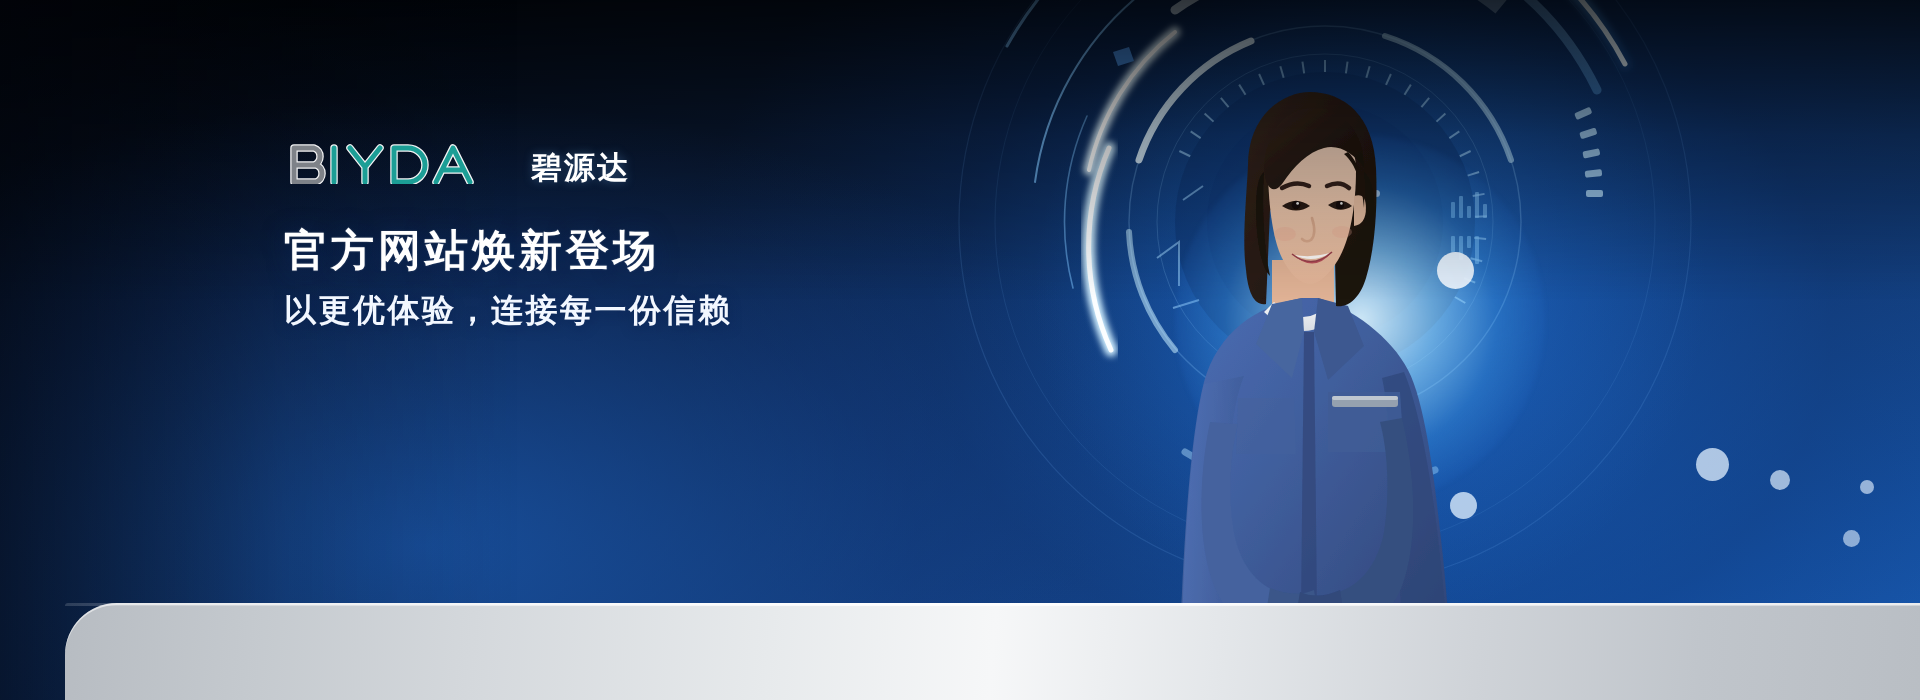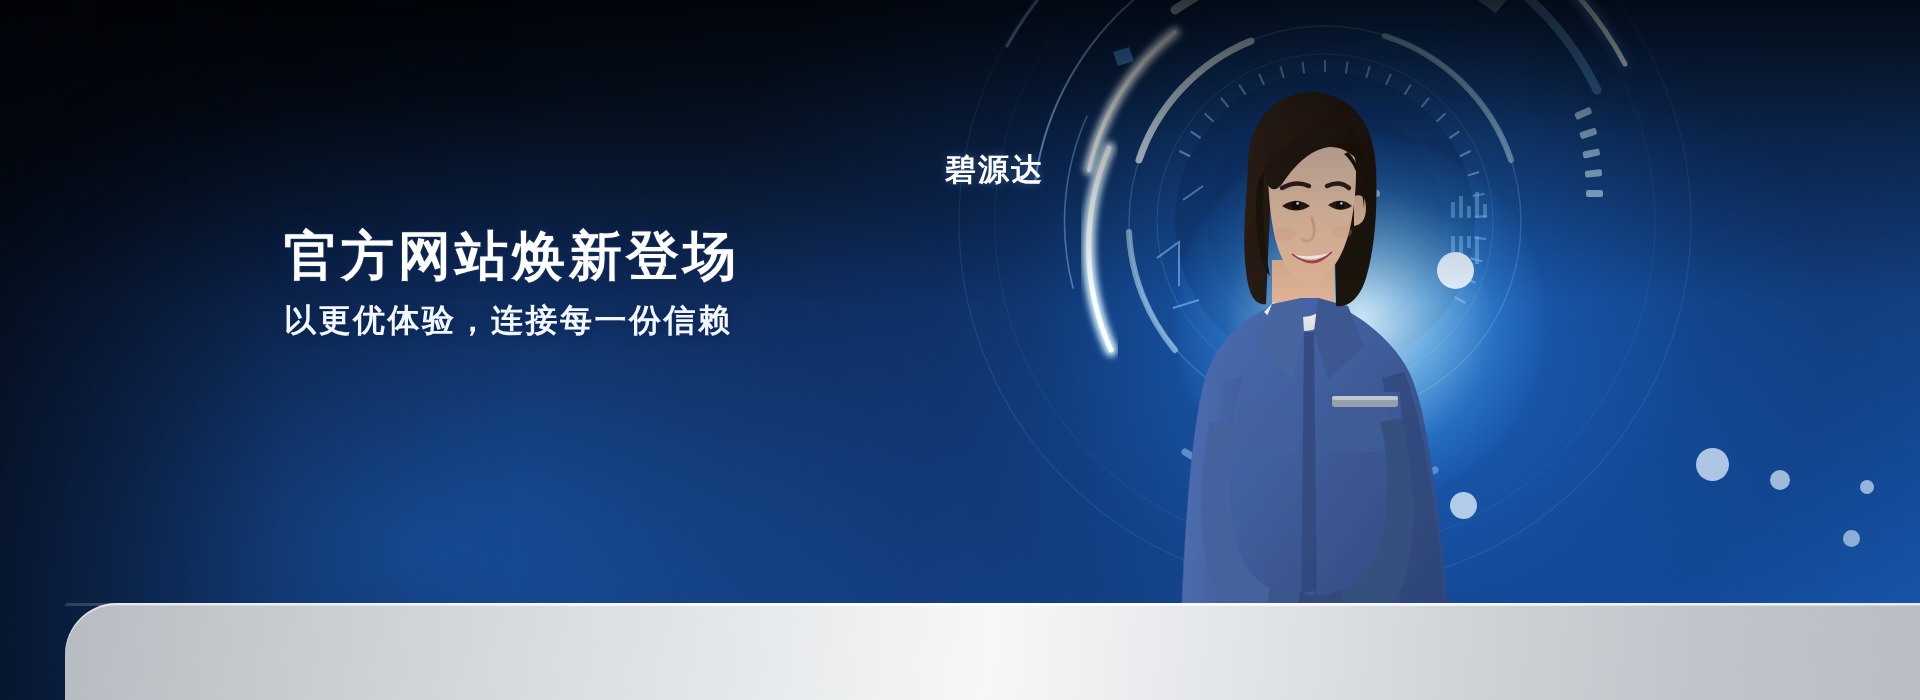--- a/index.html
+++ b/index.html
@@ -76,36 +76,35 @@
 
   
   .content{
     position:absolute;
     left:284px; top:140px;
     width:760px;
   }
   .logo-row{
     display:flex; align-items:flex-end; gap:14px;
     height:44px;
-    flex-direction:column;
   }
   .logo-mark{ display:block; }
   .logo-cn{
     color:#ffffff;
     font-size:31px;
     font-weight:700;
     letter-spacing:2px;
     line-height:1;
     padding-bottom:1px;
     text-shadow:0 0 10px rgba(120,190,255,0.35);
   }
   .headline{
     margin-top:44px;
     color:#ffffff;
-    font-size:53px;
+    font-size:43px;
     font-weight:700;
     letter-spacing:4px;
     line-height:1.06;
     white-space:nowrap;
     text-shadow:0 2px 22px rgba(10,40,90,0.65), 0 0 2px rgba(255,255,255,0.25);
   }
   .subhead{
     margin-top:17px;
     color:#f2f7ff;
     font-size:32px;

